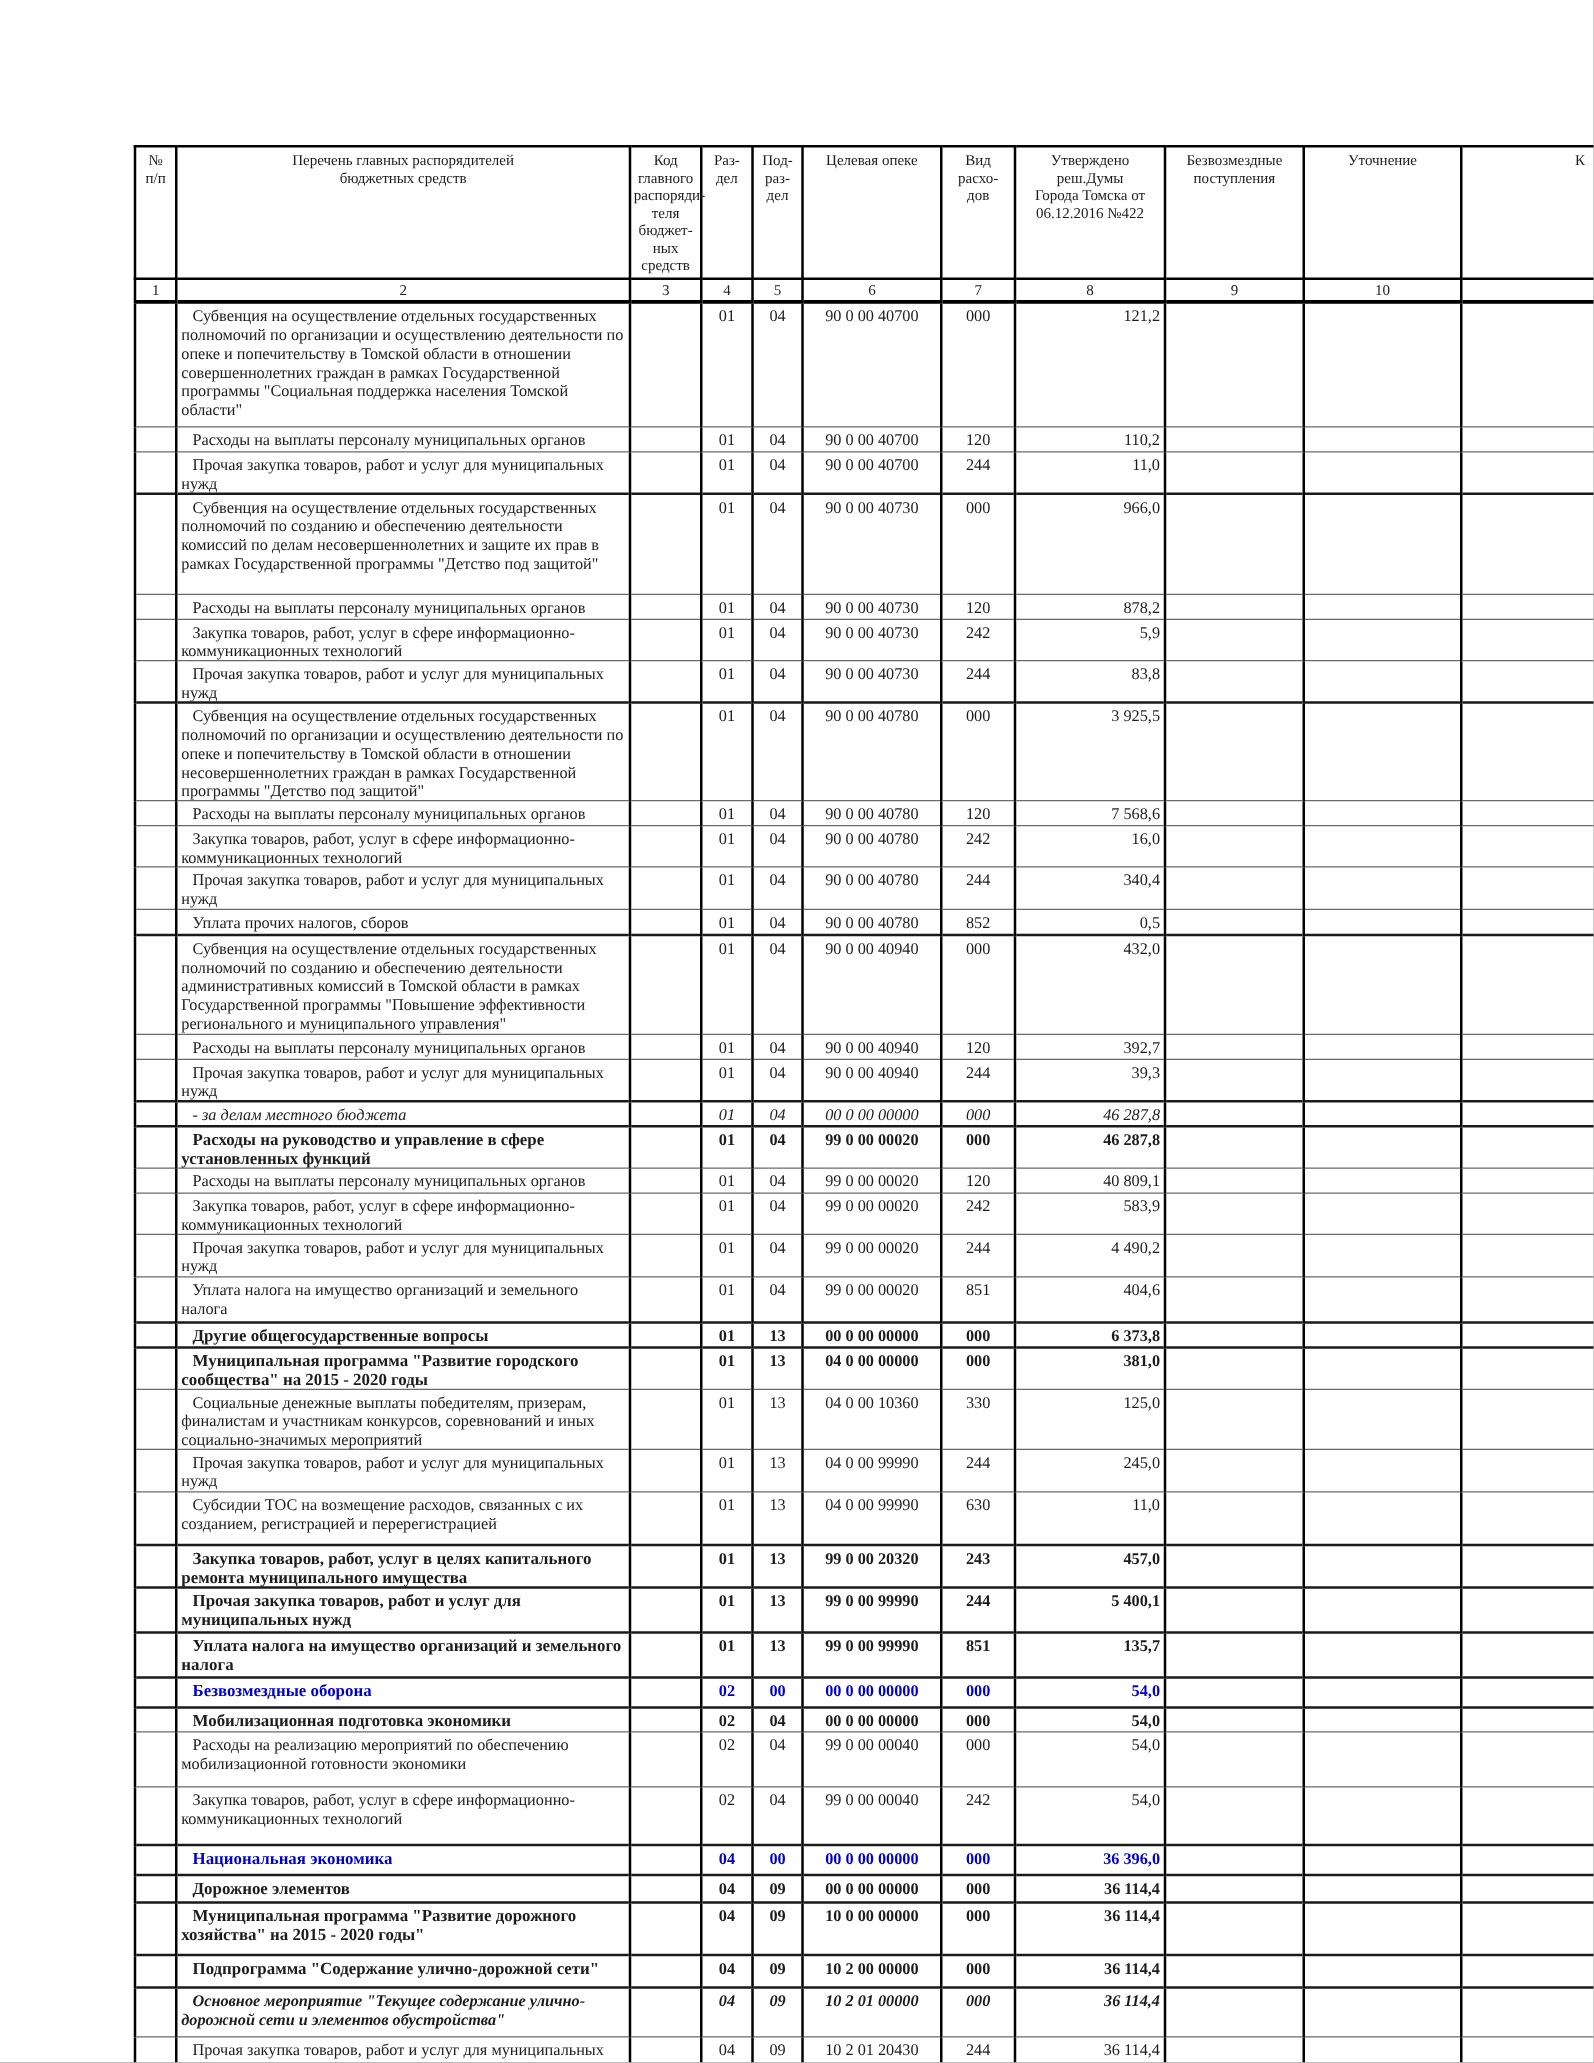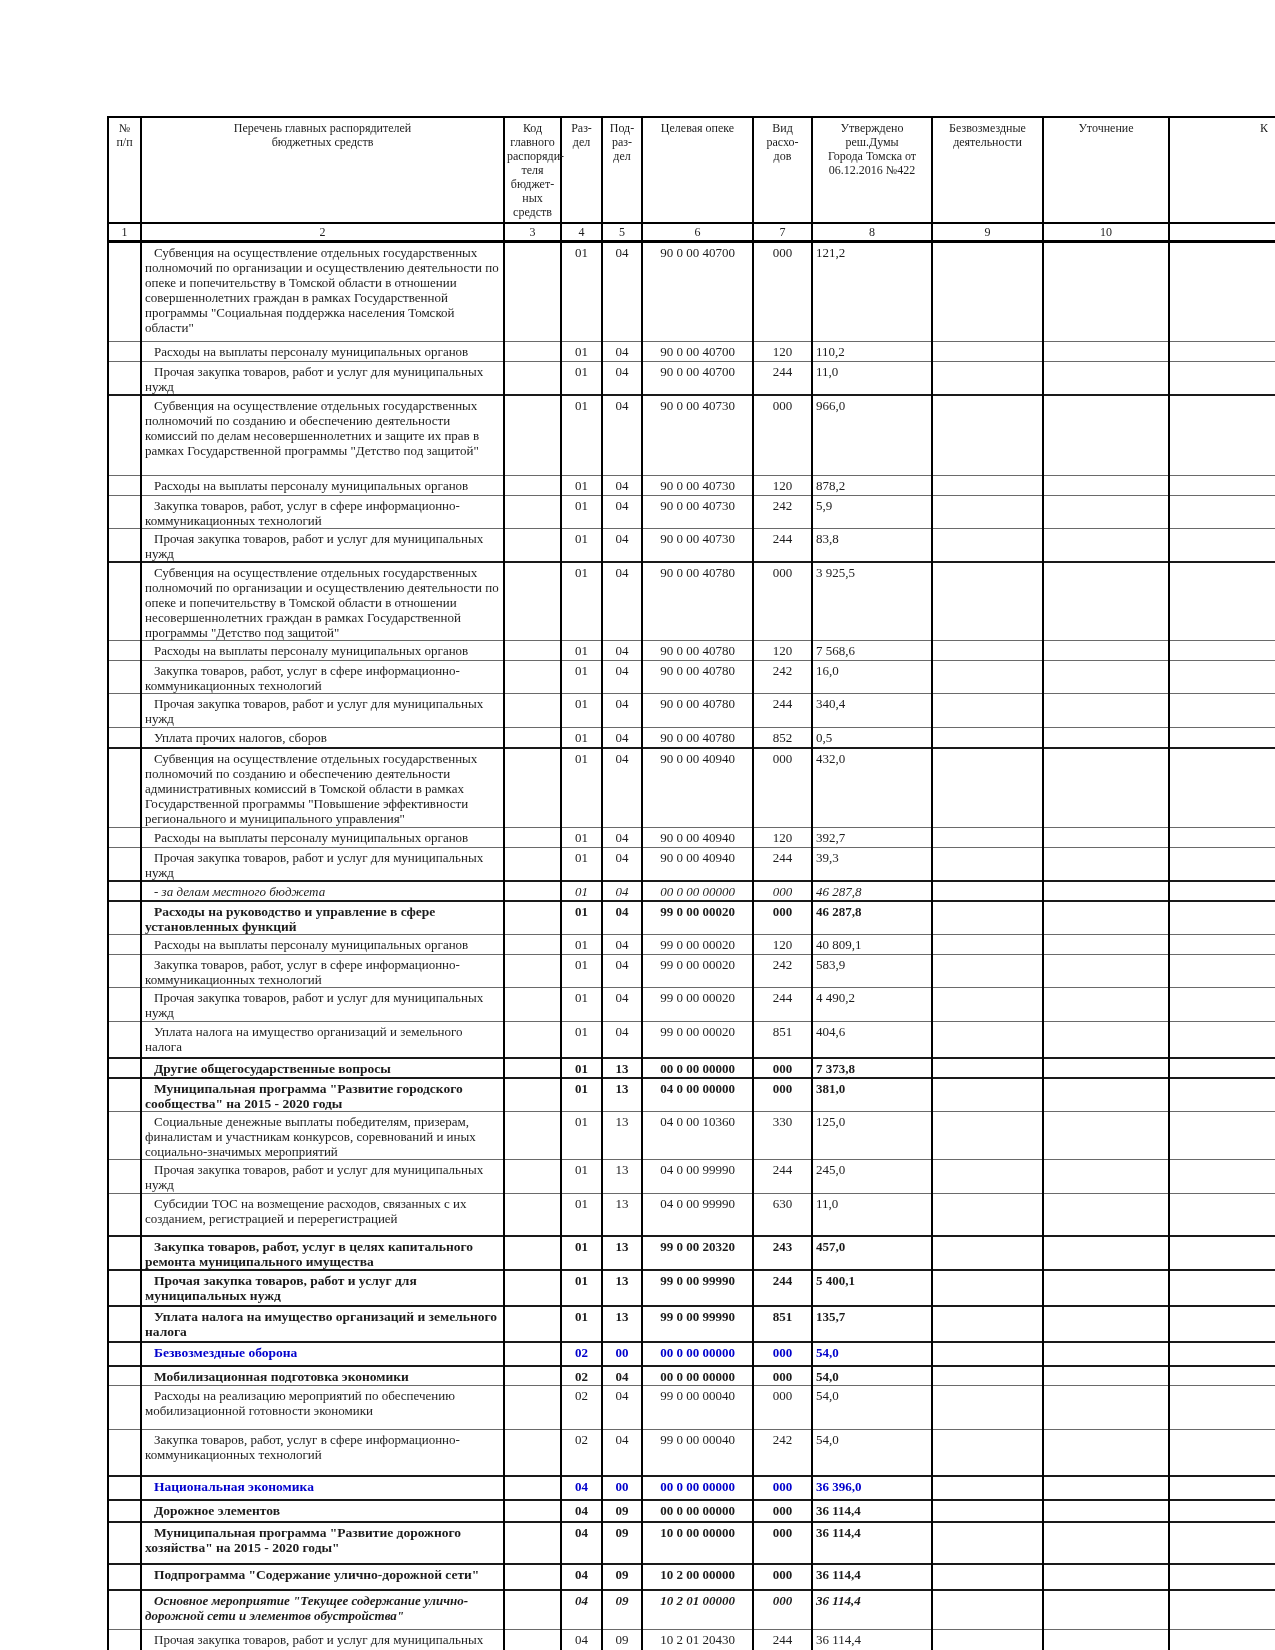--- a/index.html
+++ b/index.html
@@ -41,21 +41,21 @@
     border-top:1px solid #6a6a6a;
     border-bottom:1px solid #6a6a6a;
   }
   .budget tbody tr.sep td{border-top:2.5px solid #1a1a1a;}
   td.name{
     text-align:left;
     padding-left:4px;
     text-indent:9px;
   }
   td.code{text-align:center;}
-  td.val{text-align:left;padding-right:6px;}
+  td.val{text-align:right;padding-right:6px;}
   tr.style-italic td{font-style:italic;}
   tr.style-bold td{font-weight:bold;}
   tr.style-bold-italic td{font-weight:bold;font-style:italic;}
   tr.style-bold-blue td{font-weight:bold;color:var(--accent,#0000cc);}
   tr.style-bold td.name,tr.style-bold-blue td.name{font-size:13.5px;}
 </style>
 </head>
 <body>
 
 <div class="page">
@@ -89,21 +89,21 @@
         <th>Под-
 раз-
 дел</th>
         <th>Целевая опеке</th>
         <th>Вид расхо-
 дов</th>
         <th>Утверждено реш.Думы
 Города Томска от
 06.12.2016 №422</th>
         <th>Безвозмездные
-деятельности</th>
+поступления</th>
         <th>Уточнение</th>
         <th>К</th>
       </tr>
       <tr class="nums">
         <th>1</th>
         <th>2</th>
         <th>3</th>
         <th>4</th>
         <th>5</th>
         <th>6</th>
@@ -389,21 +389,21 @@
       <td></td>
     </tr>
         <tr class="style-bold sep" style="height: 20px;">
       <td class="code"></td>
       <td class="name">Другие общегосударственные вопросы</td>
       <td class="code"></td>
       <td class="code">01</td>
       <td class="code">13</td>
       <td class="code">00 0 00 00000</td>
       <td class="code">000</td>
-      <td class="val">7 373,8</td>
+      <td class="val">6 373,8</td>
       <td></td>
       <td></td>
       <td></td>
     </tr>
         <tr class="style-bold sep" style="height: 34px;">
       <td class="code"></td>
       <td class="name">Муниципальная программа "Развитие городского сообщества" на 2015 - 2020 годы</td>
       <td class="code"></td>
       <td class="code">01</td>
       <td class="code">13</td>

